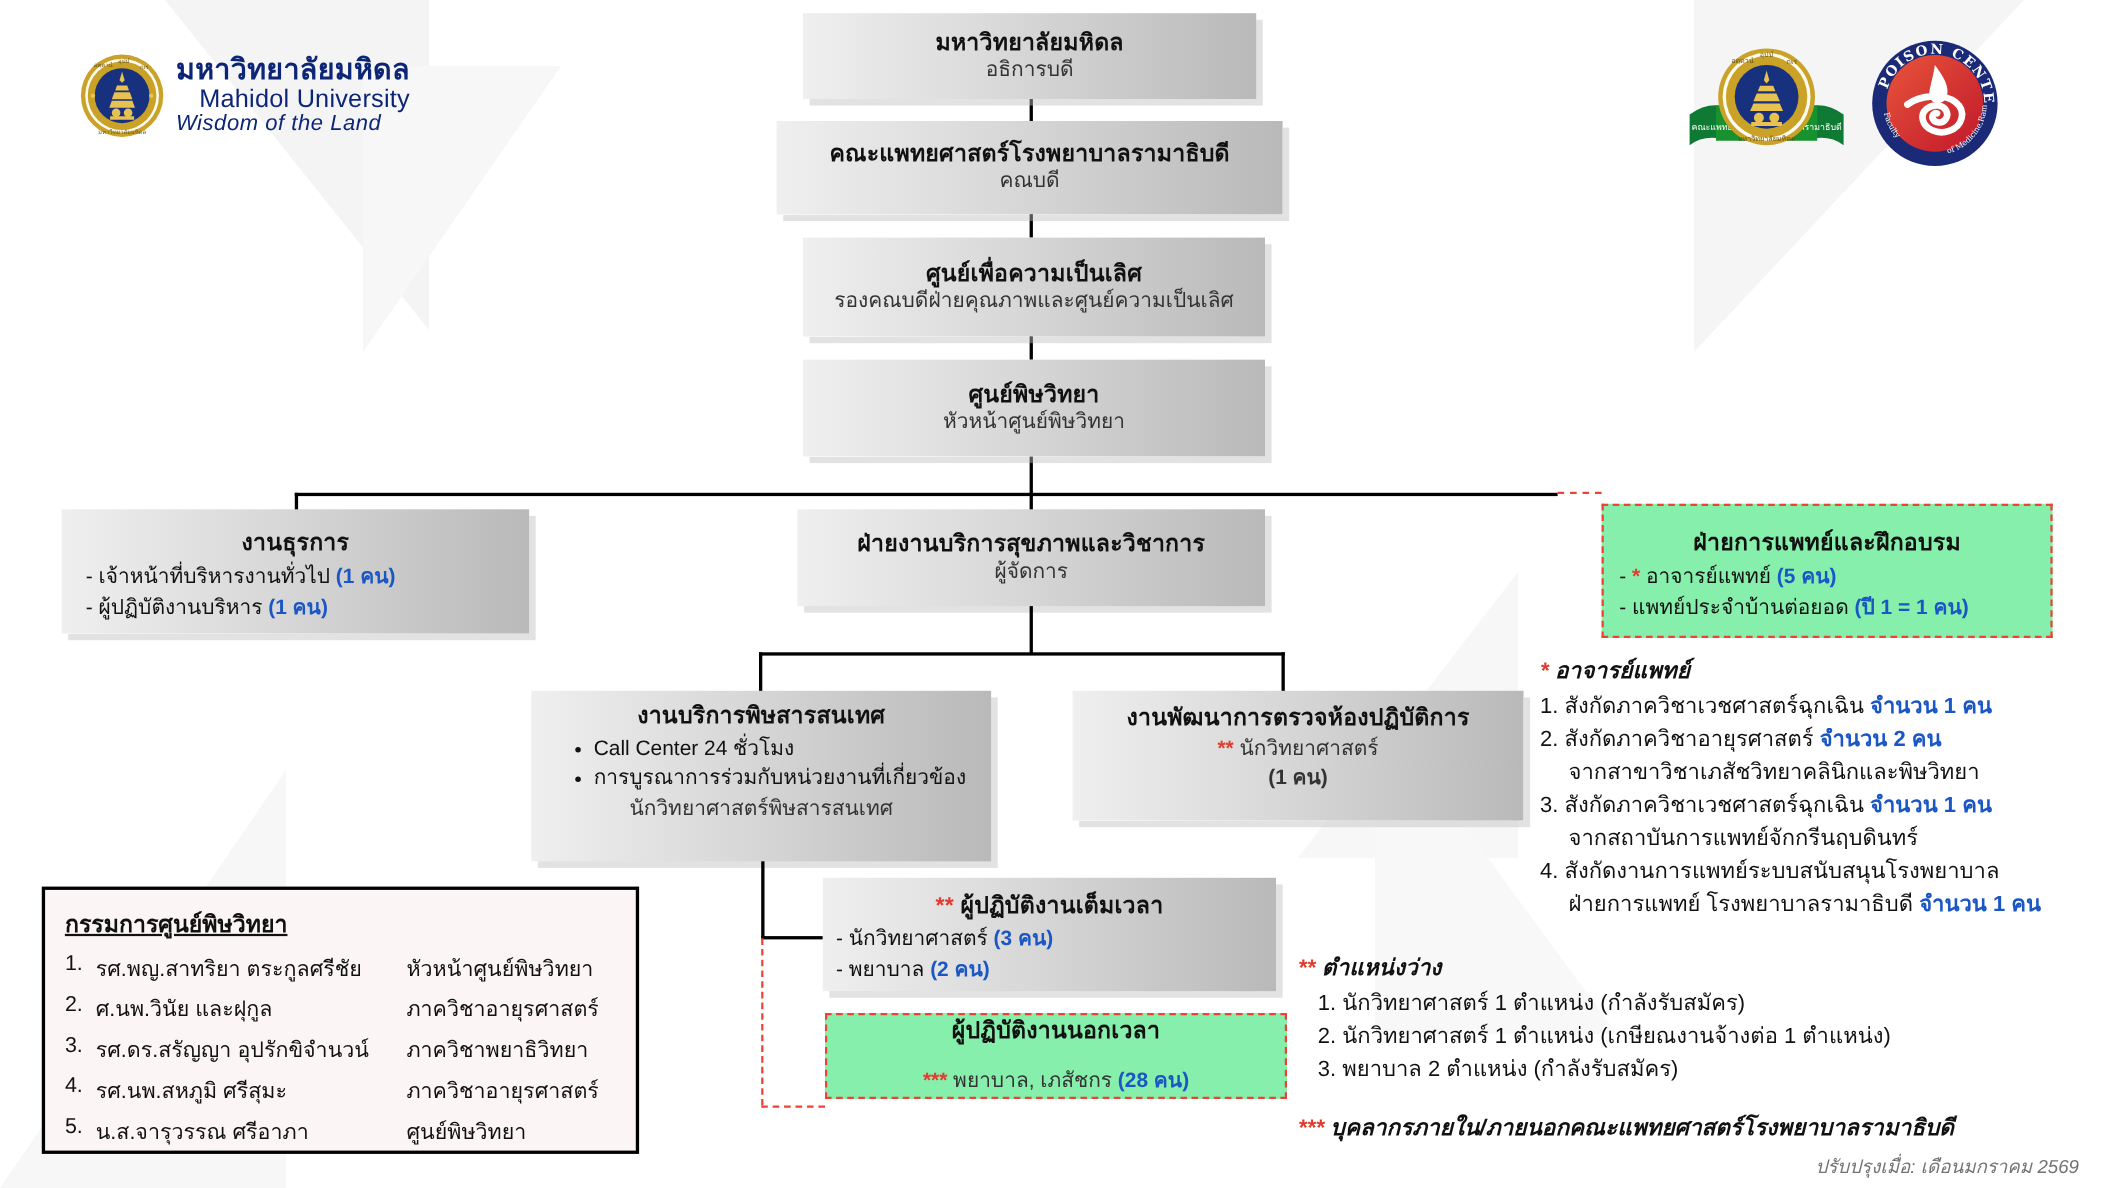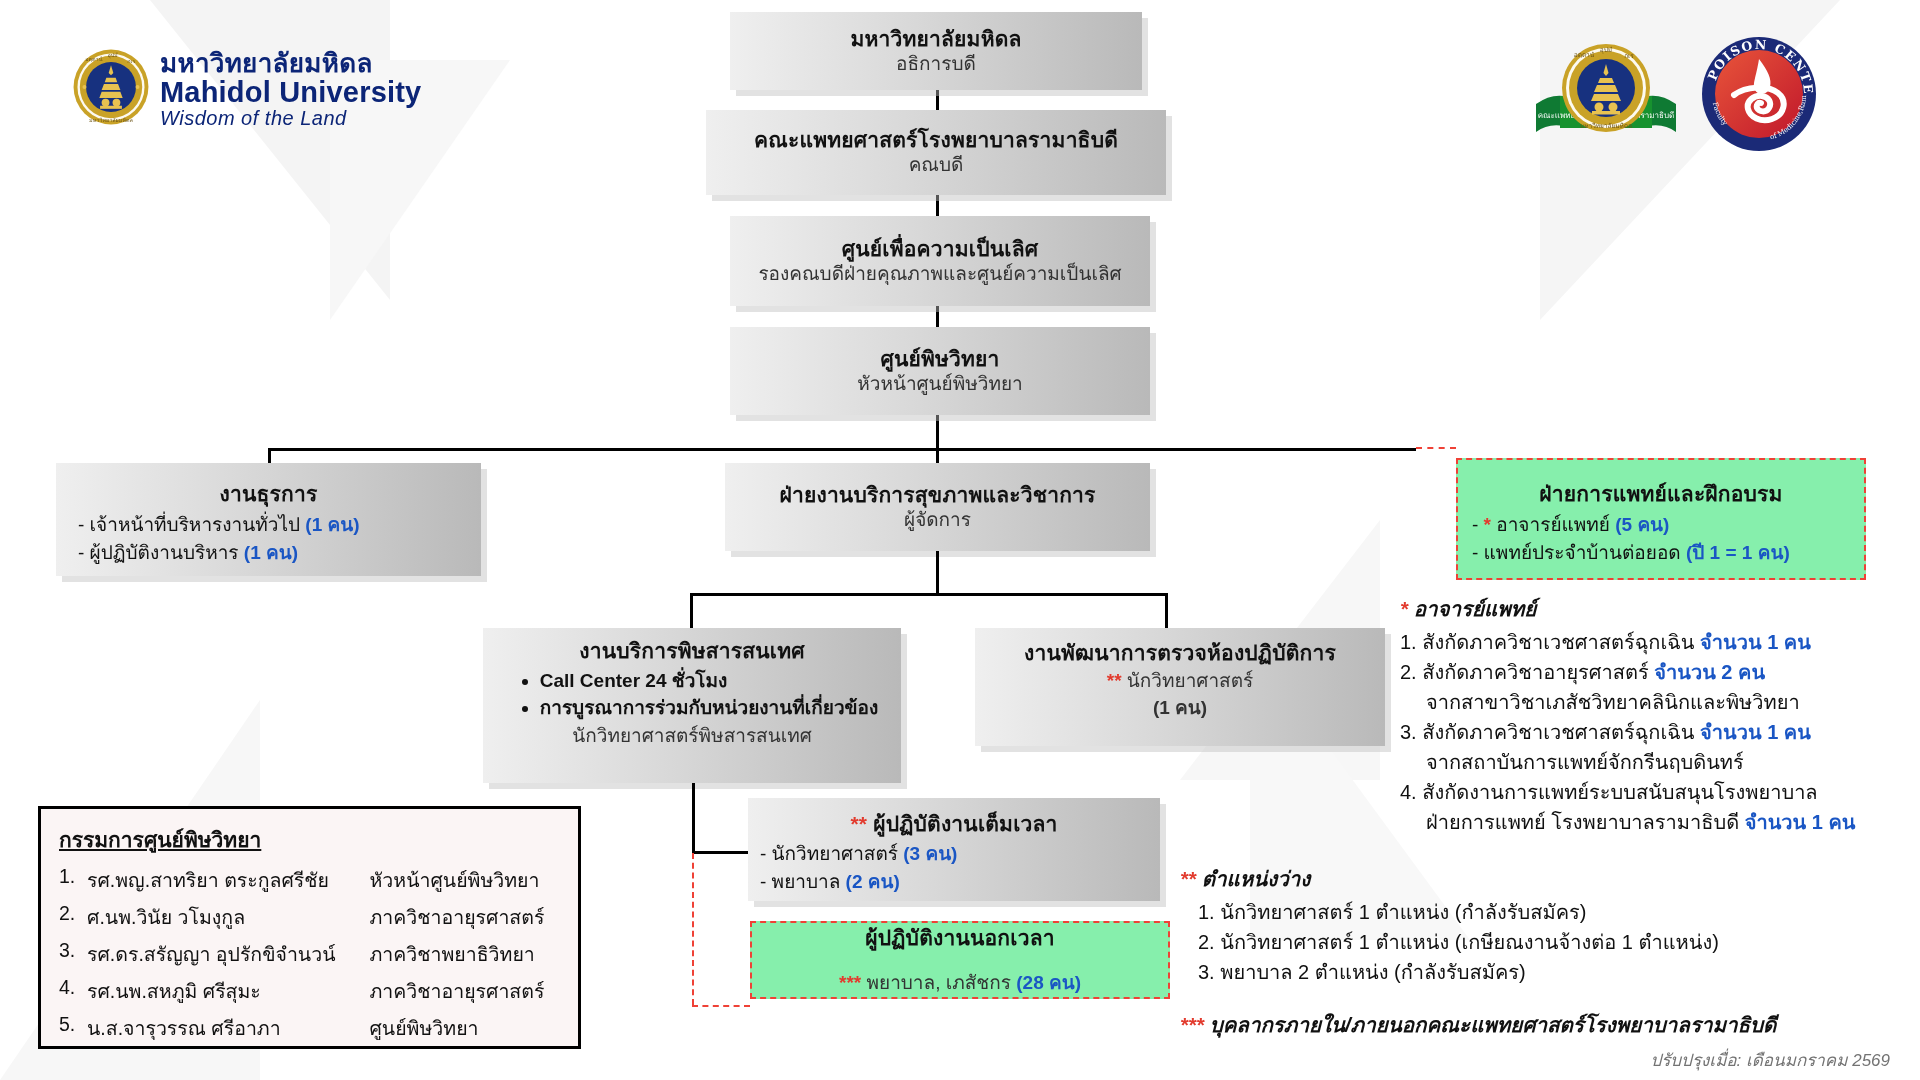--- a/index.html
+++ b/index.html
@@ -54,21 +54,21 @@
   
   .note-title{font-style:italic;font-weight:bold;font-size:20.5px;}
   .note-list{font-size:20px;line-height:1.5;}
   .note-list .idx{display:inline-block;}
   .note-indent{padding-left:26px;}
 
   
   .logo-wrap{position:absolute;}
   .mu-text{position:absolute;color:#0c2577;}
   .mu-th{font-weight:bold;font-size:26px;letter-spacing:.3px;line-height:1.02;}
-  .mu-en{font-weight:bold;font-size:29px;letter-spacing:.2px;line-height:1.05;text-align:right;}
+  .mu-en{font-weight:normal;font-size:23px;letter-spacing:.2px;line-height:1.05;text-align:right;}
   .mu-script{font-style:italic;font-size:20px;letter-spacing:.5px;}
 
   .footer{position:absolute;font-style:italic;font-size:17px;color:#737373;}
 </style>
 </head>
 <body>
 
 <div id="canvas">
 
   <div class="bg-tri" style="left:150px;top:0;border-left:240px solid transparent;border-top:300px solid #f4f4f4;"></div>
@@ -229,21 +229,21 @@
     </div>
   </div>
 
   <div class="line" style="left:936px;top:551px;width:3px;height:44px;"></div>
   <div class="line" style="left:690px;top:593px;width:478px;height:3px;"></div>
   <div class="line" style="left:690px;top:593px;width:3px;height:37px;"></div>
   <div class="line" style="left:1165px;top:593px;width:3px;height:37px;"></div>
 
   <div class="box" style="left:483px;top:628px;width:418px;height:155px;justify-content:flex-start;padding-top:10px;">
     <div class="t1">งานบริการพิษสารสนเทศ</div>
-    <ul class="bullets" style="font-weight:bold;">
+    <ul class="bullets" style="font-weight:normal;">
       <li>Call Center 24 ชั่วโมง</li>
       <li>การบูรณาการร่วมกับหน่วยงานที่เกี่ยวข้อง</li>
     </ul>
     <div class="t2" style="margin-top:2px;">นักวิทยาศาสตร์พิษสารสนเทศ</div>
   </div>
 
   <div class="box" style="left:963px;top:628px;width:410px;height:118px;justify-content:flex-start;padding-top:12px;margin-left:12px;">
     <div class="t1">งานพัฒนาการตรวจห้องปฏิบัติการ</div>
     <div class="t2" style="margin-top:3px;">
       <span class="red">**</span>
@@ -288,21 +288,21 @@
     <div class="head">กรรมการศูนย์พิษวิทยา</div>
     <table>
       <tbody>
         <tr>
           <td class="num">1.</td>
           <td class="nm">รศ.พญ.สาทริยา ตระกูลศรีชัย</td>
           <td>หัวหน้าศูนย์พิษวิทยา</td>
         </tr>
         <tr>
           <td class="num">2.</td>
-          <td class="nm">ศ.นพ.วินัย วโมงุกูล</td>
+          <td class="nm">ศ.นพ.วินัย และฝุกูล</td>
           <td>ภาควิชาอายุรศาสตร์</td>
         </tr>
         <tr>
           <td class="num">3.</td>
           <td class="nm">รศ.ดร.สรัญญา อุปรักขิจำนวน์</td>
           <td>ภาควิชาพยาธิวิทยา</td>
         </tr>
         <tr>
           <td class="num">4.</td>
           <td class="nm">รศ.นพ.สหภูมิ ศรีสุมะ</td>

